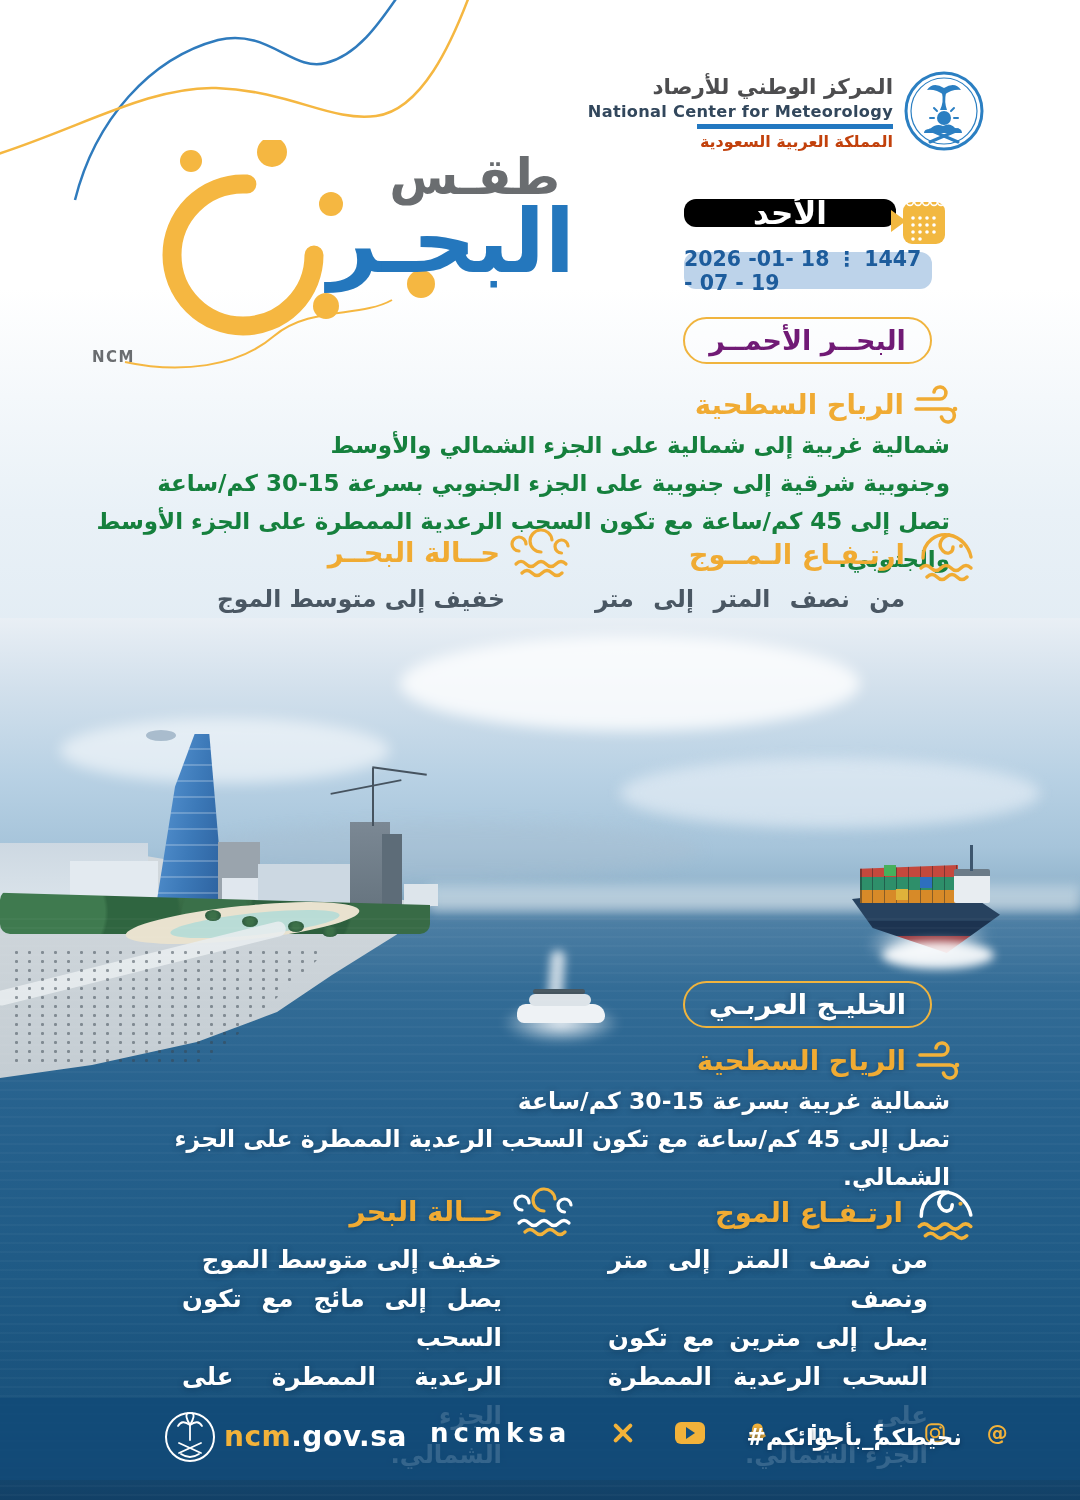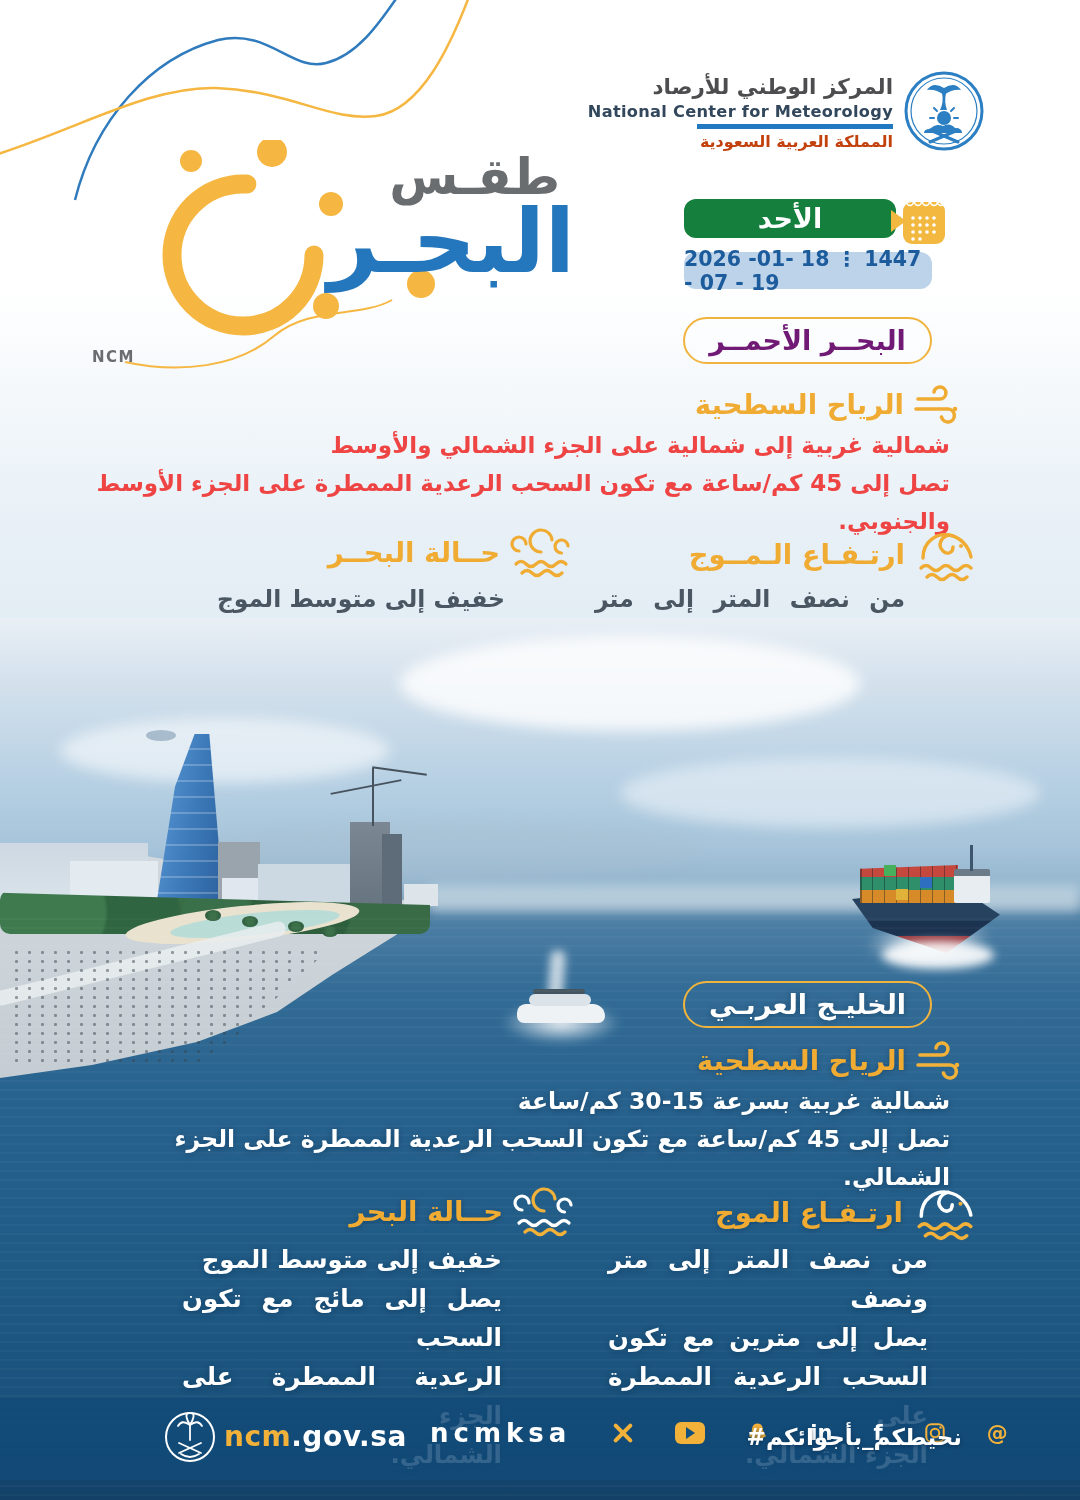--- a/index.html
+++ b/index.html
@@ -22,38 +22,38 @@
   .brand-main{right:505px;top:196px;font-size:88px;font-weight:bold;color:#2477bd;line-height:1.05;}
   .ncm-small{left:92px;top:348px;font-size:15px;font-weight:bold;color:#6a6d70;letter-spacing:1.5px;}
 
   
   .org-ar{right:187px;top:74px;font-size:21.5px;font-weight:bold;color:#4d4d4f;}
   .org-en{right:187px;top:102px;font-size:16.2px;font-weight:bold;color:#32475c;letter-spacing:.3px;}
   .org-rule{right:187px;top:124px;width:196px;height:4.5px;background:#2278c1;}
   .org-country{right:187px;top:132px;font-size:16px;font-weight:bold;color:#c2410c;}
 
   
-  .day-banner{left:684px;top:199px;width:212px;height:39px;border-radius:12px;background:#15803d;
-    display:flex;align-items:center;justify-content:center;color:#fff;font-size:27px;font-weight:bold;}
+  .day-banner{left:684px;top:199px;width:212px;height:28px;border-radius:12px;background:#000000;
+    display:flex;align-items:center;justify-content:center;color:#fff;font-size:31px;font-weight:bold;}
   .day-arrow{left:891px;top:210px;width:0;height:0;border-top:11px solid transparent;
     border-bottom:11px solid transparent;border-left:15px solid #f2b840;}
   .date-pill{left:684px;top:252px;width:248px;height:37px;border-radius:12px;background:#bdd3ea;
     display:flex;align-items:center;justify-content:center;color:#1d5c9c;font-size:20.5px;font-weight:bold;}
 
   
   .region-pill{width:249px;height:47px;border:2.5px solid #f0b43e;border-radius:24px;
     display:flex;align-items:center;justify-content:center;font-size:27px;font-weight:bold;}
   .pill-red{left:683px;top:317px;color:#701a75;background:rgba(255,255,255,.35);}
   .pill-gulf{left:683px;top:981px;color:#ffffff;text-shadow:0 1px 6px rgba(0,40,70,.45);}
 
   
   .sec-head{display:flex;direction:rtl;align-items:center;gap:10px;}
   .sec-title{font-size:27.5px;font-weight:bold;color:#f0ab33;}
   .sec-title.on-sea{text-shadow:0 1px 5px rgba(0,40,70,.4);}
-  .body-dark div{font-size:23px;font-weight:bold;color:#ef4444;line-height:38px;text-align:right;direction:rtl;}
+  .body-dark div{font-size:23px;font-weight:bold;color:#15803d;line-height:38px;text-align:right;direction:rtl;}
   .body-col-dark div{font-size:23.5px;font-weight:bold;color:#4a5763;line-height:39.5px;text-align:right;direction:rtl;}
   .body-white div{font-size:23.5px;font-weight:bold;color:#ffffff;line-height:38px;text-align:right;direction:rtl;
     text-shadow:0 1px 6px rgba(0,35,65,.45);}
   .body-col-white div{font-size:24.5px;font-weight:bold;color:#ffffff;line-height:39px;text-align:right;direction:rtl;
     text-shadow:0 1px 6px rgba(0,35,65,.45);}
   .jl{text-align:justify !important;text-align-last:justify;}
 
   
   .photo{left:0;top:618px;width:1080px;height:882px;overflow:hidden;
     background:linear-gradient(180deg,
@@ -213,20 +213,21 @@
       <g fill="none" stroke="#f0ab33" stroke-width="3.6" stroke-linecap="round">
         <path d="M4 15 h22 a6 6 0 1 0 -6 -7"></path>
         <path d="M2 25 h32 a6.5 6.5 0 1 1 -6.5 8"></path>
       </g>
       <circle cx="41" cy="25" r="2.3" fill="#f0ab33"></circle>
     </svg>
     <span class="sec-title ar">الرياح السطحية</span>
   </div>
   <div class="abs body-dark" style="right:130px;top:426px;">
     <div>شمالية غربية إلى شمالية على الجزء الشمالي والأوسط</div>
+    <div>وجنوبية شرقية إلى جنوبية على الجزء الجنوبي بسرعة 15-30 كم/ساعة</div>
     <div>تصل إلى 45 كم/ساعة مع تكون السحب الرعدية الممطرة على الجزء الأوسط والجنوبي.</div>
   </div>
 
   <div class="abs sec-head" style="right:103px;top:526px;">
     <svg width="62" height="56" viewBox="0 0 62 56">
       <g fill="none" stroke="#f0ab33" stroke-width="3.4" stroke-linecap="round">
         <path d="M8 32 C8 15 22 7 34 9 C46 11 54 21 56 31"></path>
         <path d="M34 9 C26 11 22 19 28 25 C32 29 38 27 38 21"></path>
         <path d="M6 42 q5 -5 10 0 t10 0 t10 0 t10 0 t10 0"></path>
         <path d="M12 51 q5 -5 10 0 t10 0 t10 0 t10 0"></path>

